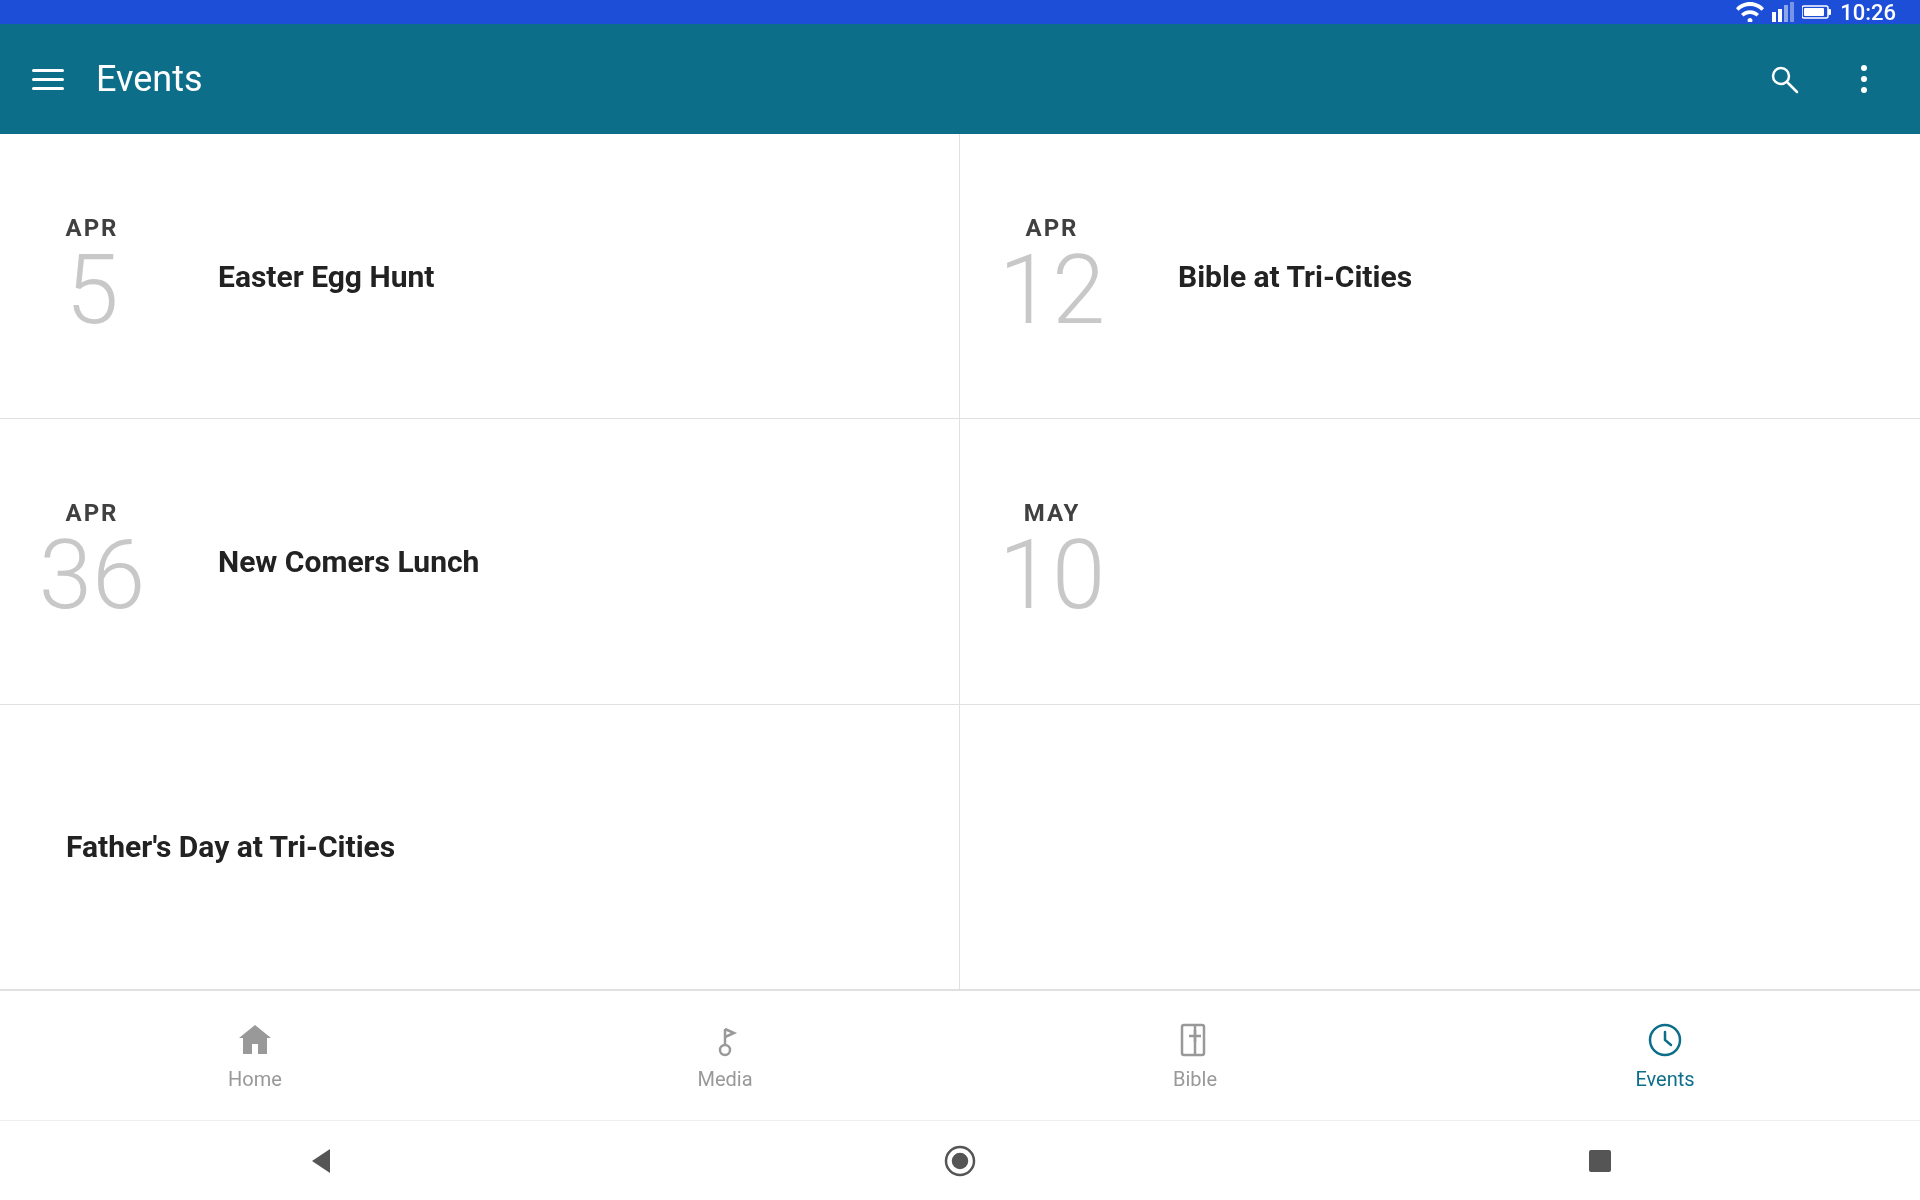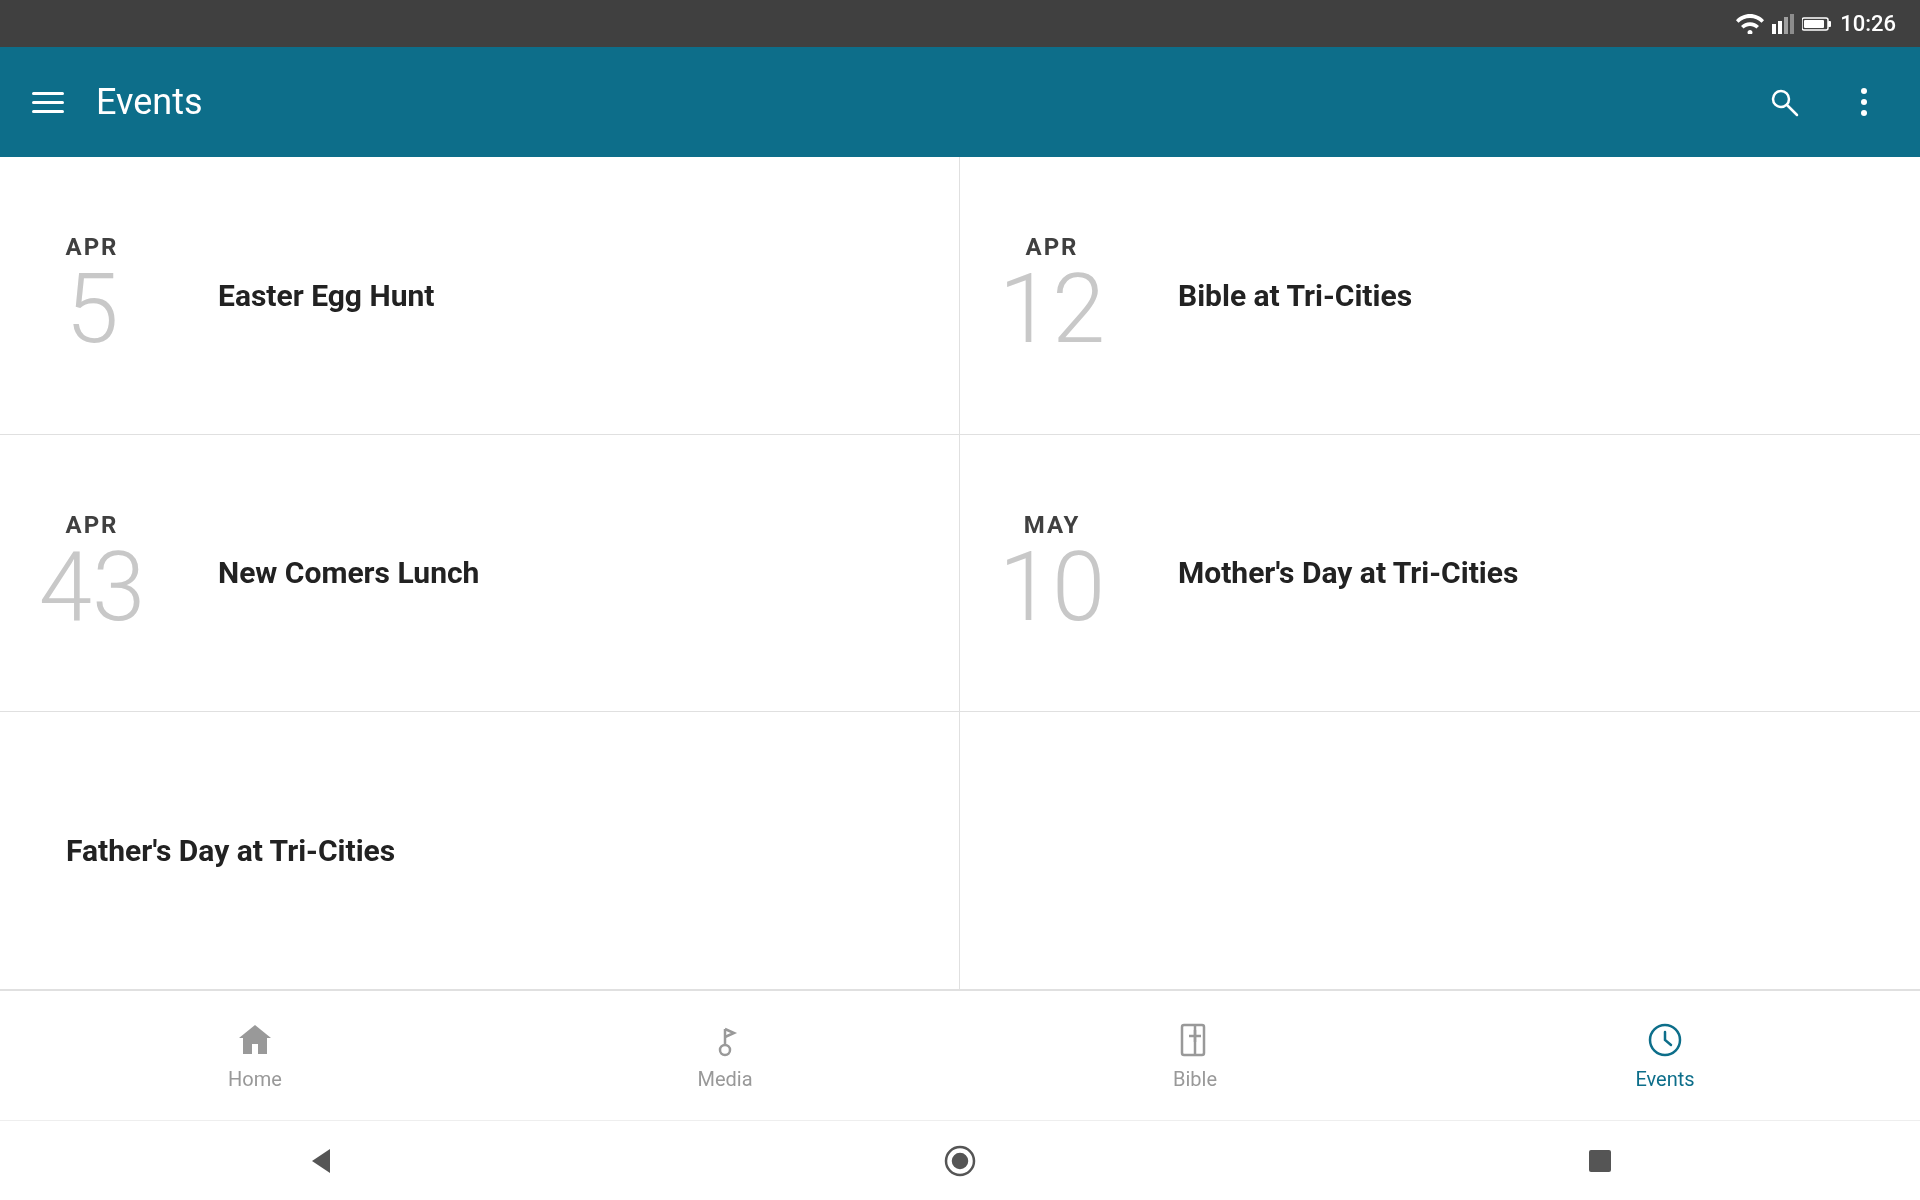--- a/index.html
+++ b/index.html
@@ -8,22 +8,22 @@
       height: 1200px;
       font-family: 'Roboto', Arial, sans-serif;
       background: #f5f5f5;
       overflow: hidden;
       display: flex;
       flex-direction: column;
     }
 
     
     .status-bar {
-      background: #404040;
-      height: 47px;
+      background: #1d4ed8;
+      height: 24px;
       display: flex;
       align-items: center;
       justify-content: flex-end;
       padding: 0 24px;
       gap: 12px;
     }
     .status-icons {
       display: flex;
       align-items: center;
       gap: 8px;
@@ -251,31 +251,30 @@
     <div class="event-date">
       <span class="event-month">APR</span>
       <span class="event-day">12</span>
     </div>
     <span class="event-title">Bible at Tri-Cities</span>
   </div>
 
   <div class="event-cell">
     <div class="event-date">
       <span class="event-month">APR</span>
-      <span class="event-day">43</span>
+      <span class="event-day">36</span>
     </div>
     <span class="event-title">New Comers Lunch</span>
   </div>
 
   <div class="event-cell">
     <div class="event-date">
       <span class="event-month">MAY</span>
       <span class="event-day">10</span>
     </div>
-    <span class="event-title">Mother's Day at Tri-Cities</span>
   </div>
 
   <div class="event-cell">
     <span class="event-title">Father's Day at Tri-Cities</span>
   </div>
 
   <div class="event-cell empty"></div>
 </div>
 
 <div class="bottom-nav">

